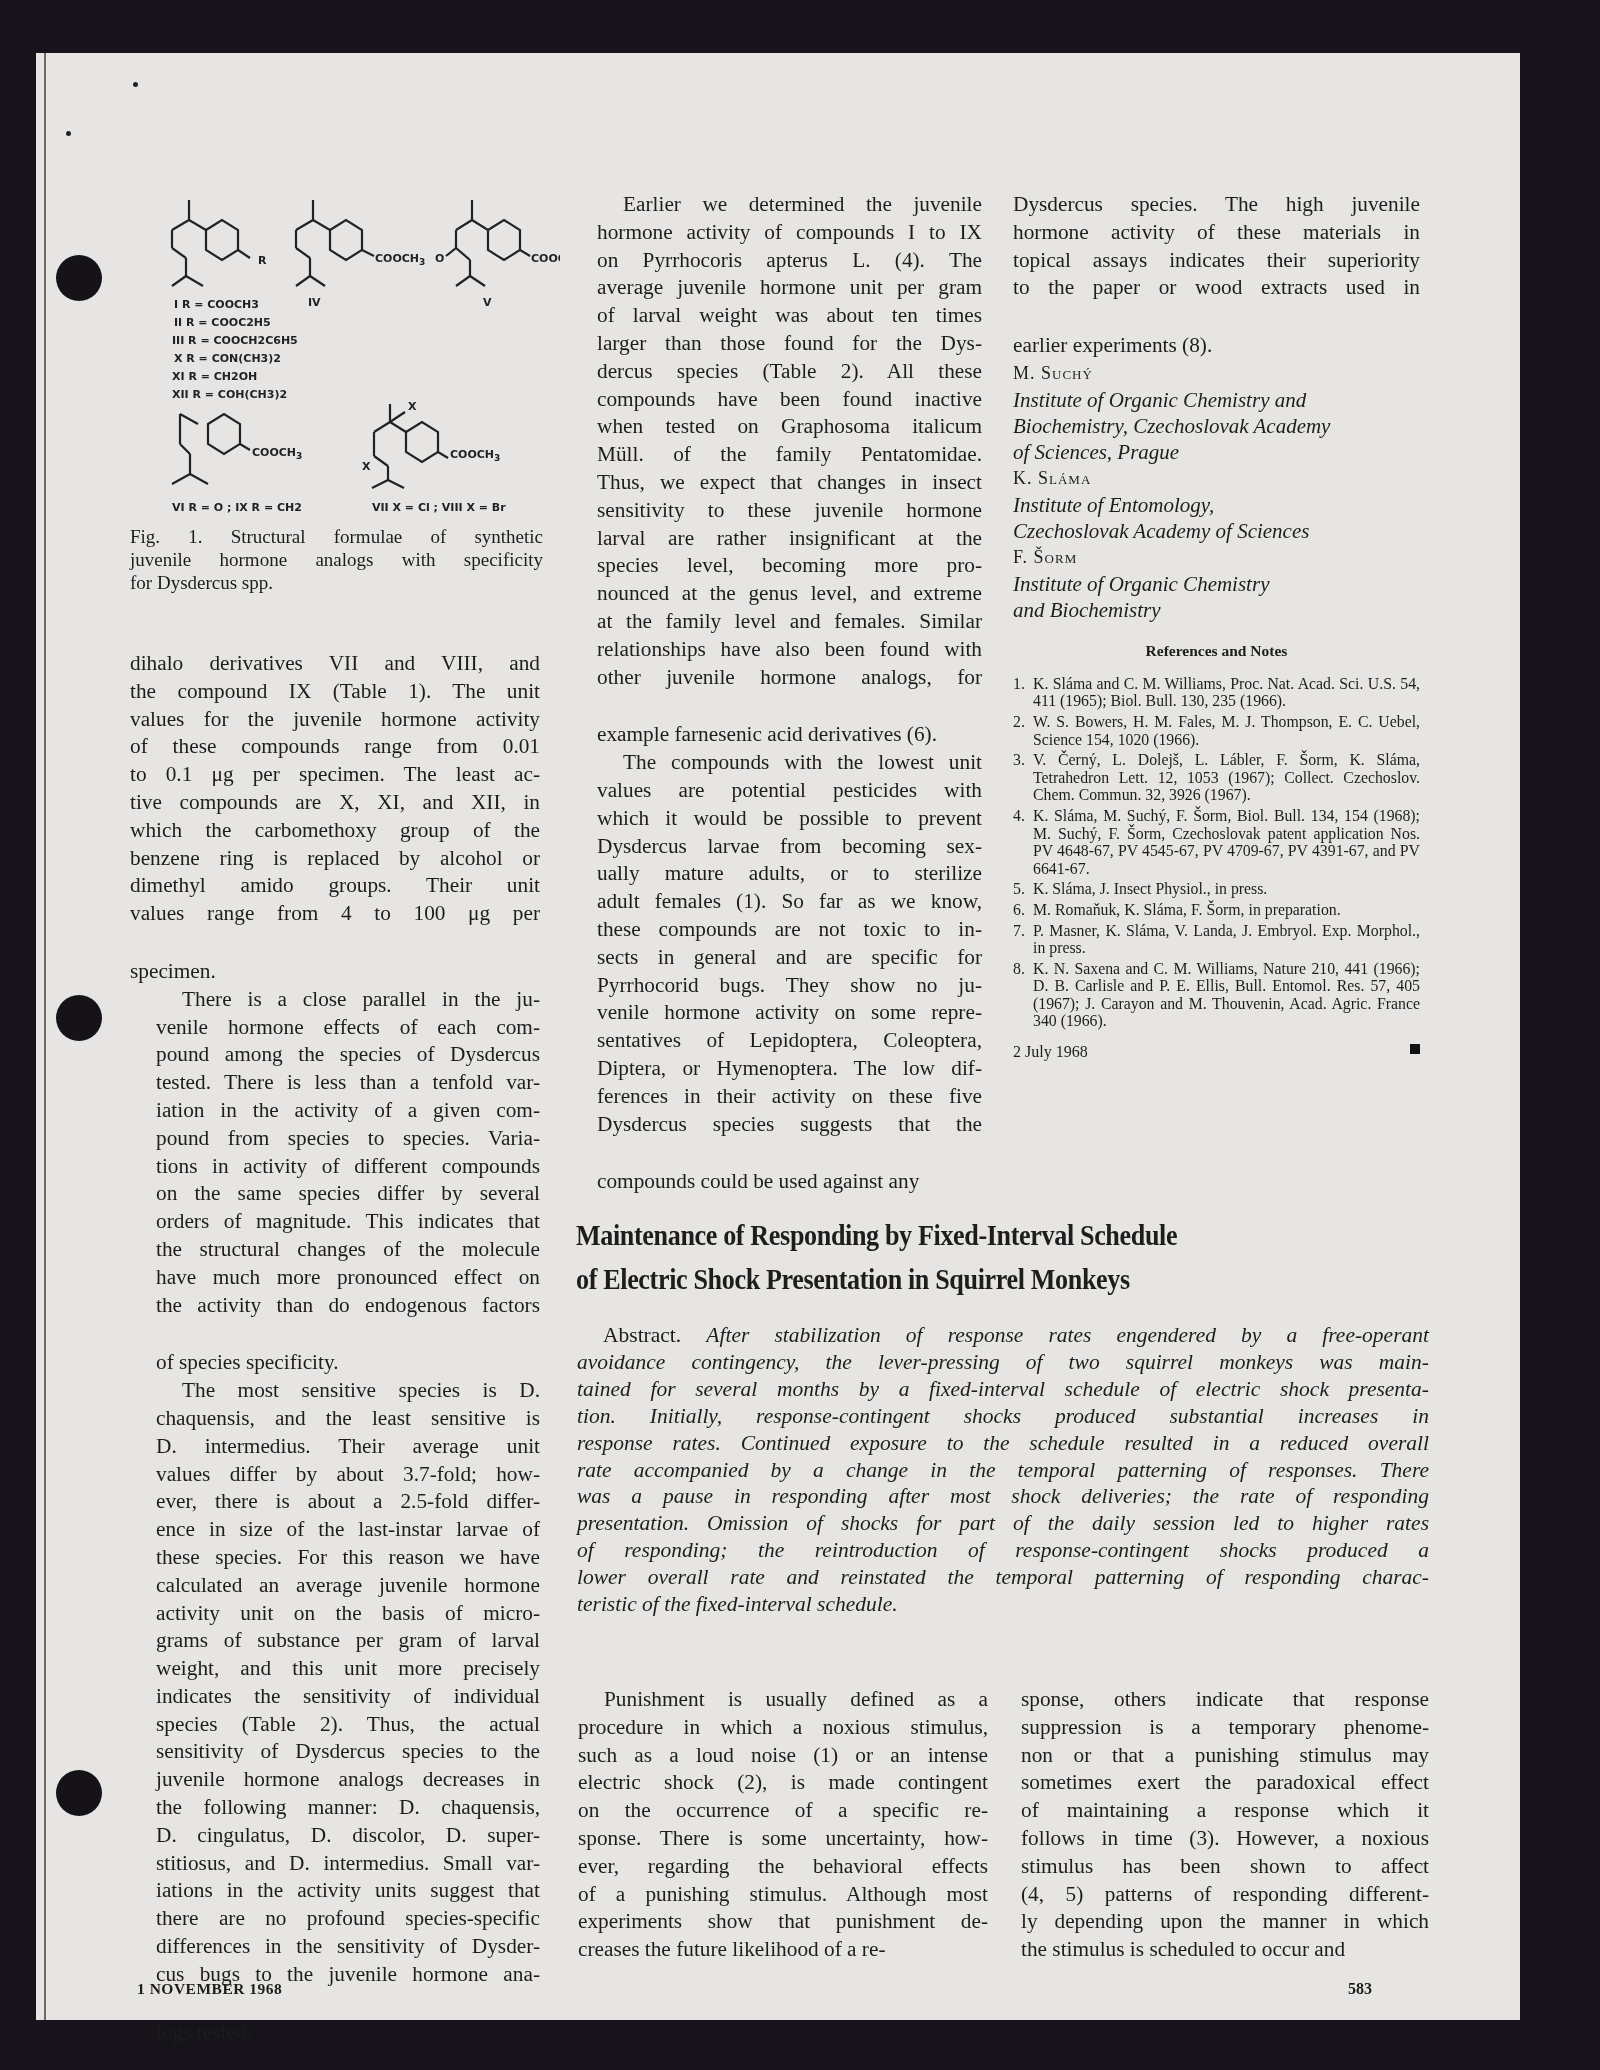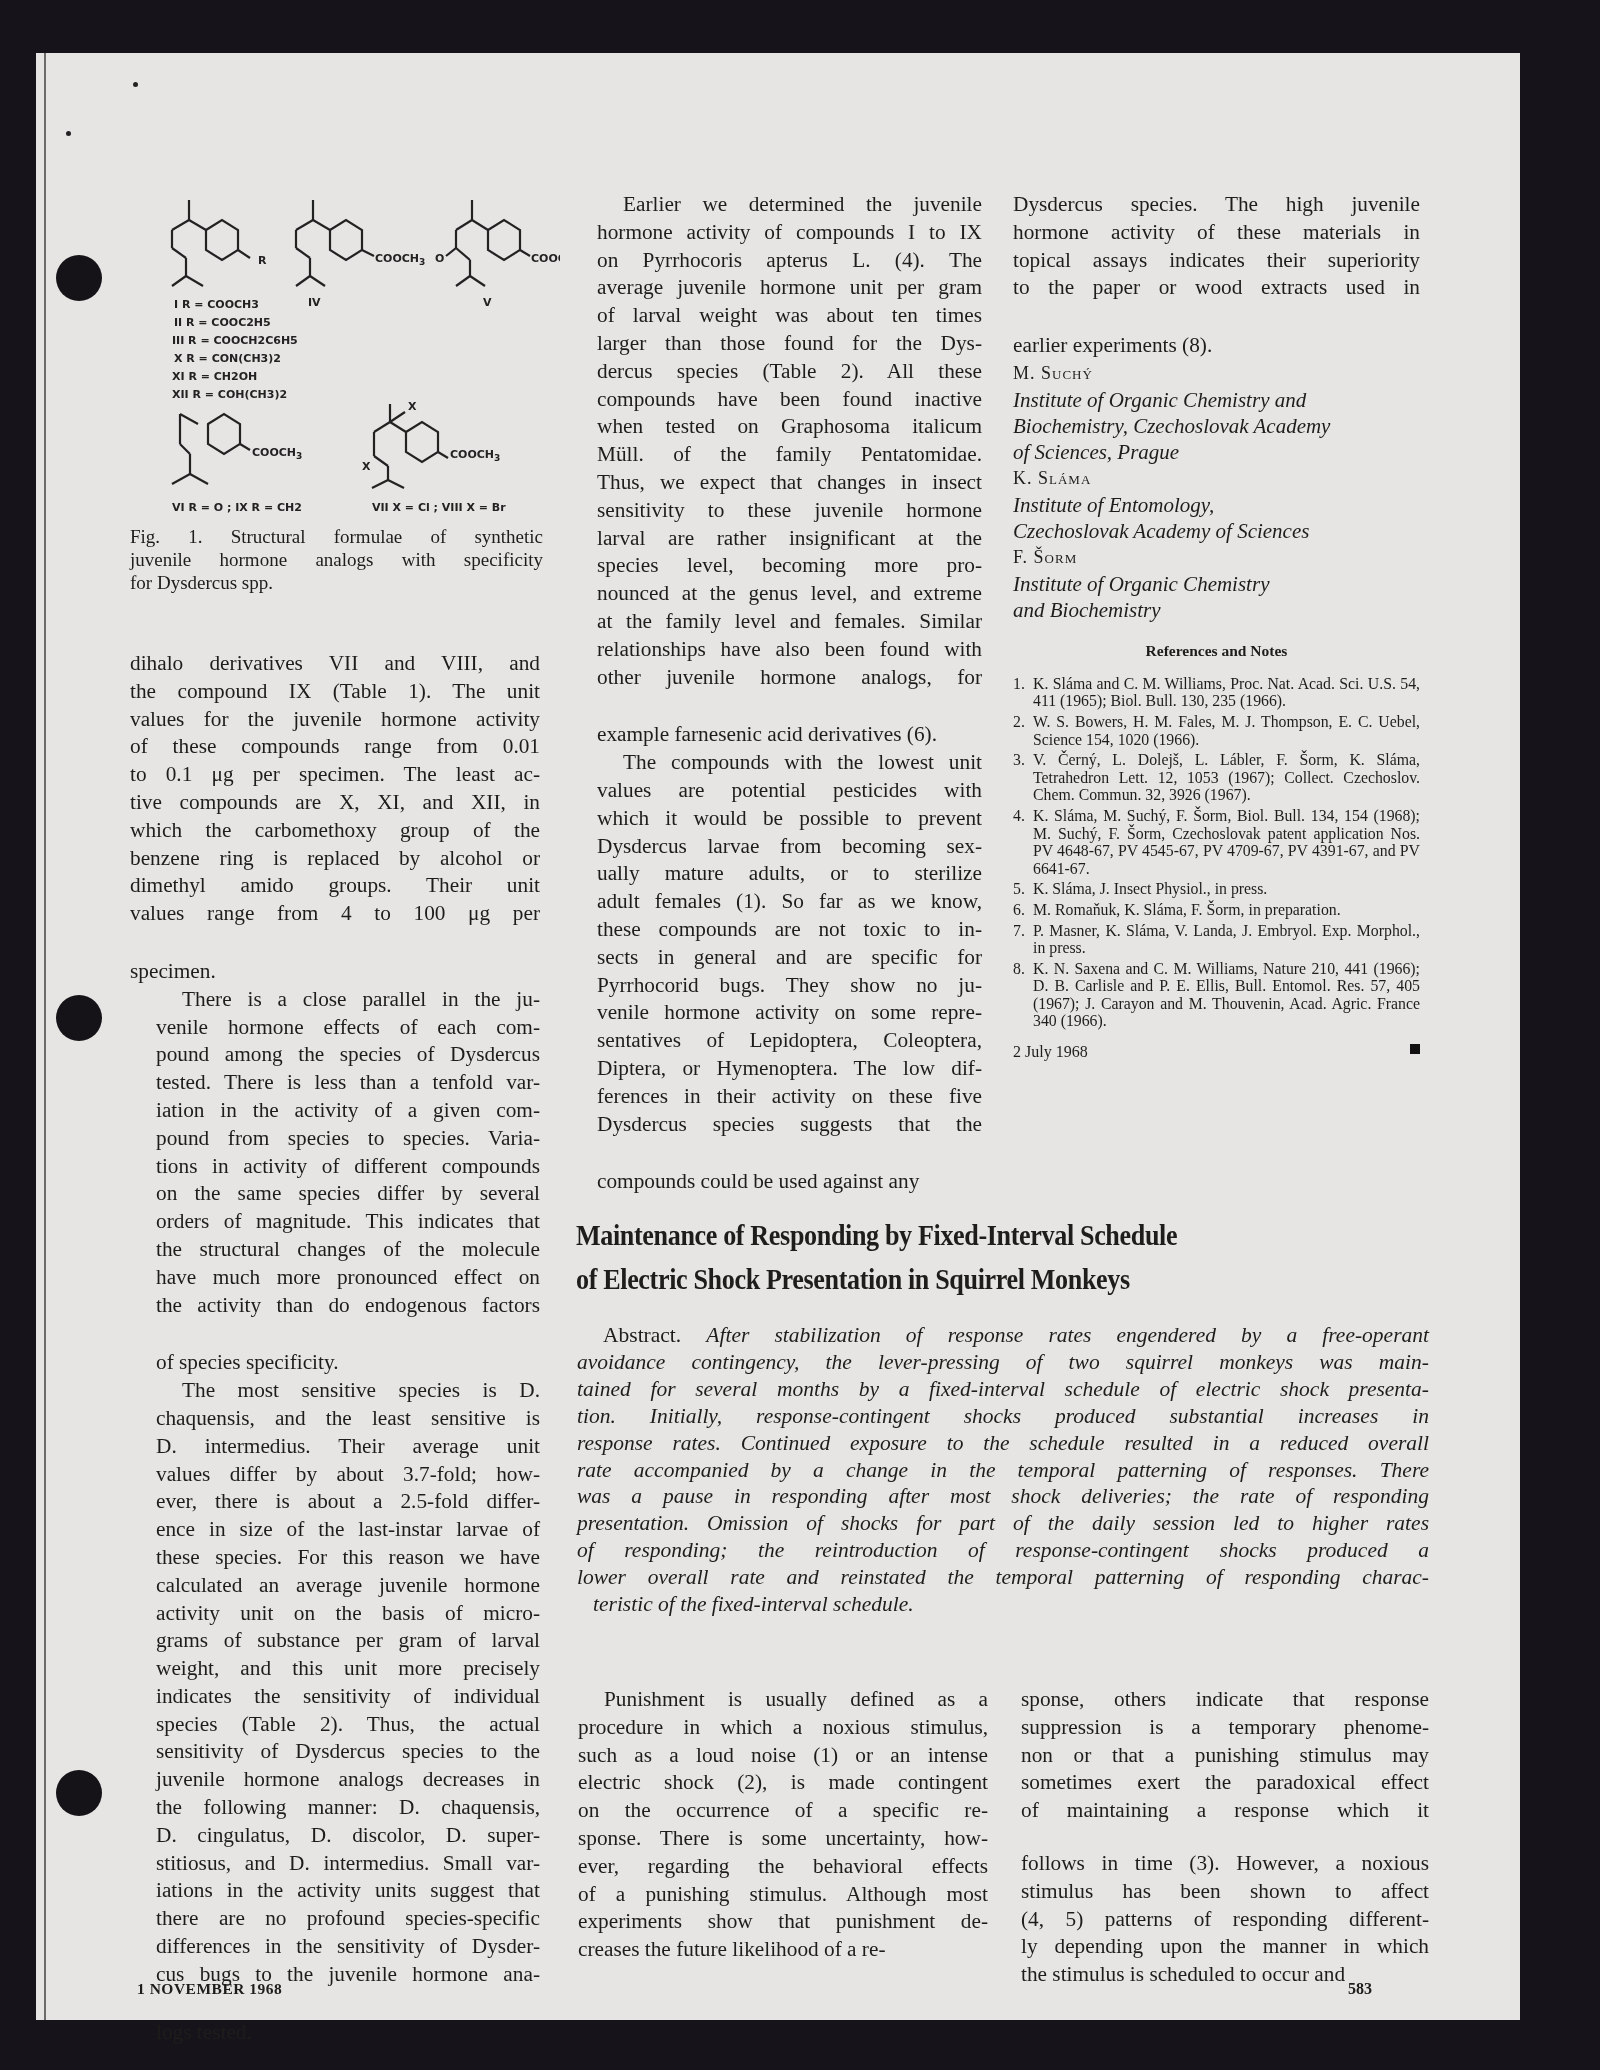--- a/index.html
+++ b/index.html
@@ -51,21 +51,21 @@
   .title2 {
     position: absolute; left: 576px; top: 1213px; width: 800px;
     font-family: "Liberation Serif", serif; font-weight: bold;
     font-size: 29px; line-height: 44px; letter-spacing: -0.4px; transform: scaleX(0.9); transform-origin: left top;
   }
   .abstract {
     position: absolute; left: 577px; top: 1322px; width: 852px;
     font-size: 21.5px; line-height: 26.9px;
   }
   .abstract span.line { display:block; text-align: justify; text-align-last: justify; font-style: italic; }
-  .abstract span.line.last { text-align-last: left; margin-left: 16px; }
+  .abstract span.line.last { text-align-last: left; }
   .abstract .lead { font-style: normal; }
 
   .footer-left { position: absolute; left: 137px; top: 1980px; font-size: 15.5px; font-weight: bold; letter-spacing: 0.5px; }
   .footer-right { position: absolute; left: 1348px; top: 1980px; font-size: 16px; font-weight: bold; }
   .formula-text { font-family: "DejaVu Sans", sans-serif; font-size: 11px; font-weight: bold; fill: #222; }
 </style>
 </head>
 <body>
 
 <div class="page"></div>
@@ -350,21 +350,21 @@
     <span class="line" style="display: block; text-align: justify; text-align-last: justify;">of a punishing stimulus. Although most</span>
     <span class="line" style="display: block; text-align: justify; text-align-last: justify;">experiments show that punishment de-</span>
     <span class="line last" style="display: block; text-align: justify; text-align-last: left;">creases the future likelihood of a re-</span>
   </div>
 <div class="col" style="left:1021px;top:1686px;width:408px" id="a2right">
     <span class="line" style="display: block; text-align: justify; text-align-last: justify;">sponse, others indicate that response</span>
     <span class="line" style="display: block; text-align: justify; text-align-last: justify;">suppression is a temporary phenome-</span>
     <span class="line" style="display: block; text-align: justify; text-align-last: justify;">non or that a punishing stimulus may</span>
     <span class="line" style="display: block; text-align: justify; text-align-last: justify;">sometimes exert the paradoxical effect</span>
     <span class="line" style="display: block; text-align: justify; text-align-last: justify;">of maintaining a response which it</span>
-    <span class="line" style="display: block; text-align: justify; text-align-last: justify; margin-top: 25px;">follows in time (3). However, a noxious</span>
+    <span class="line" style="display: block; text-align: justify; text-align-last: justify;">follows in time (3). However, a noxious</span>
     <span class="line" style="display: block; text-align: justify; text-align-last: justify;">stimulus has been shown to affect</span>
     <span class="line" style="display: block; text-align: justify; text-align-last: justify;">(4, 5) patterns of responding different-</span>
     <span class="line" style="display: block; text-align: justify; text-align-last: justify;">ly depending upon the manner in which</span>
     <span class="line last" style="display: block; text-align: justify; text-align-last: left;">the stimulus is scheduled to occur and</span>
   </div>
 
 <div class="footer-left">1 NOVEMBER 1968</div>
 <div class="footer-right">583</div>
 
 </body></html>

